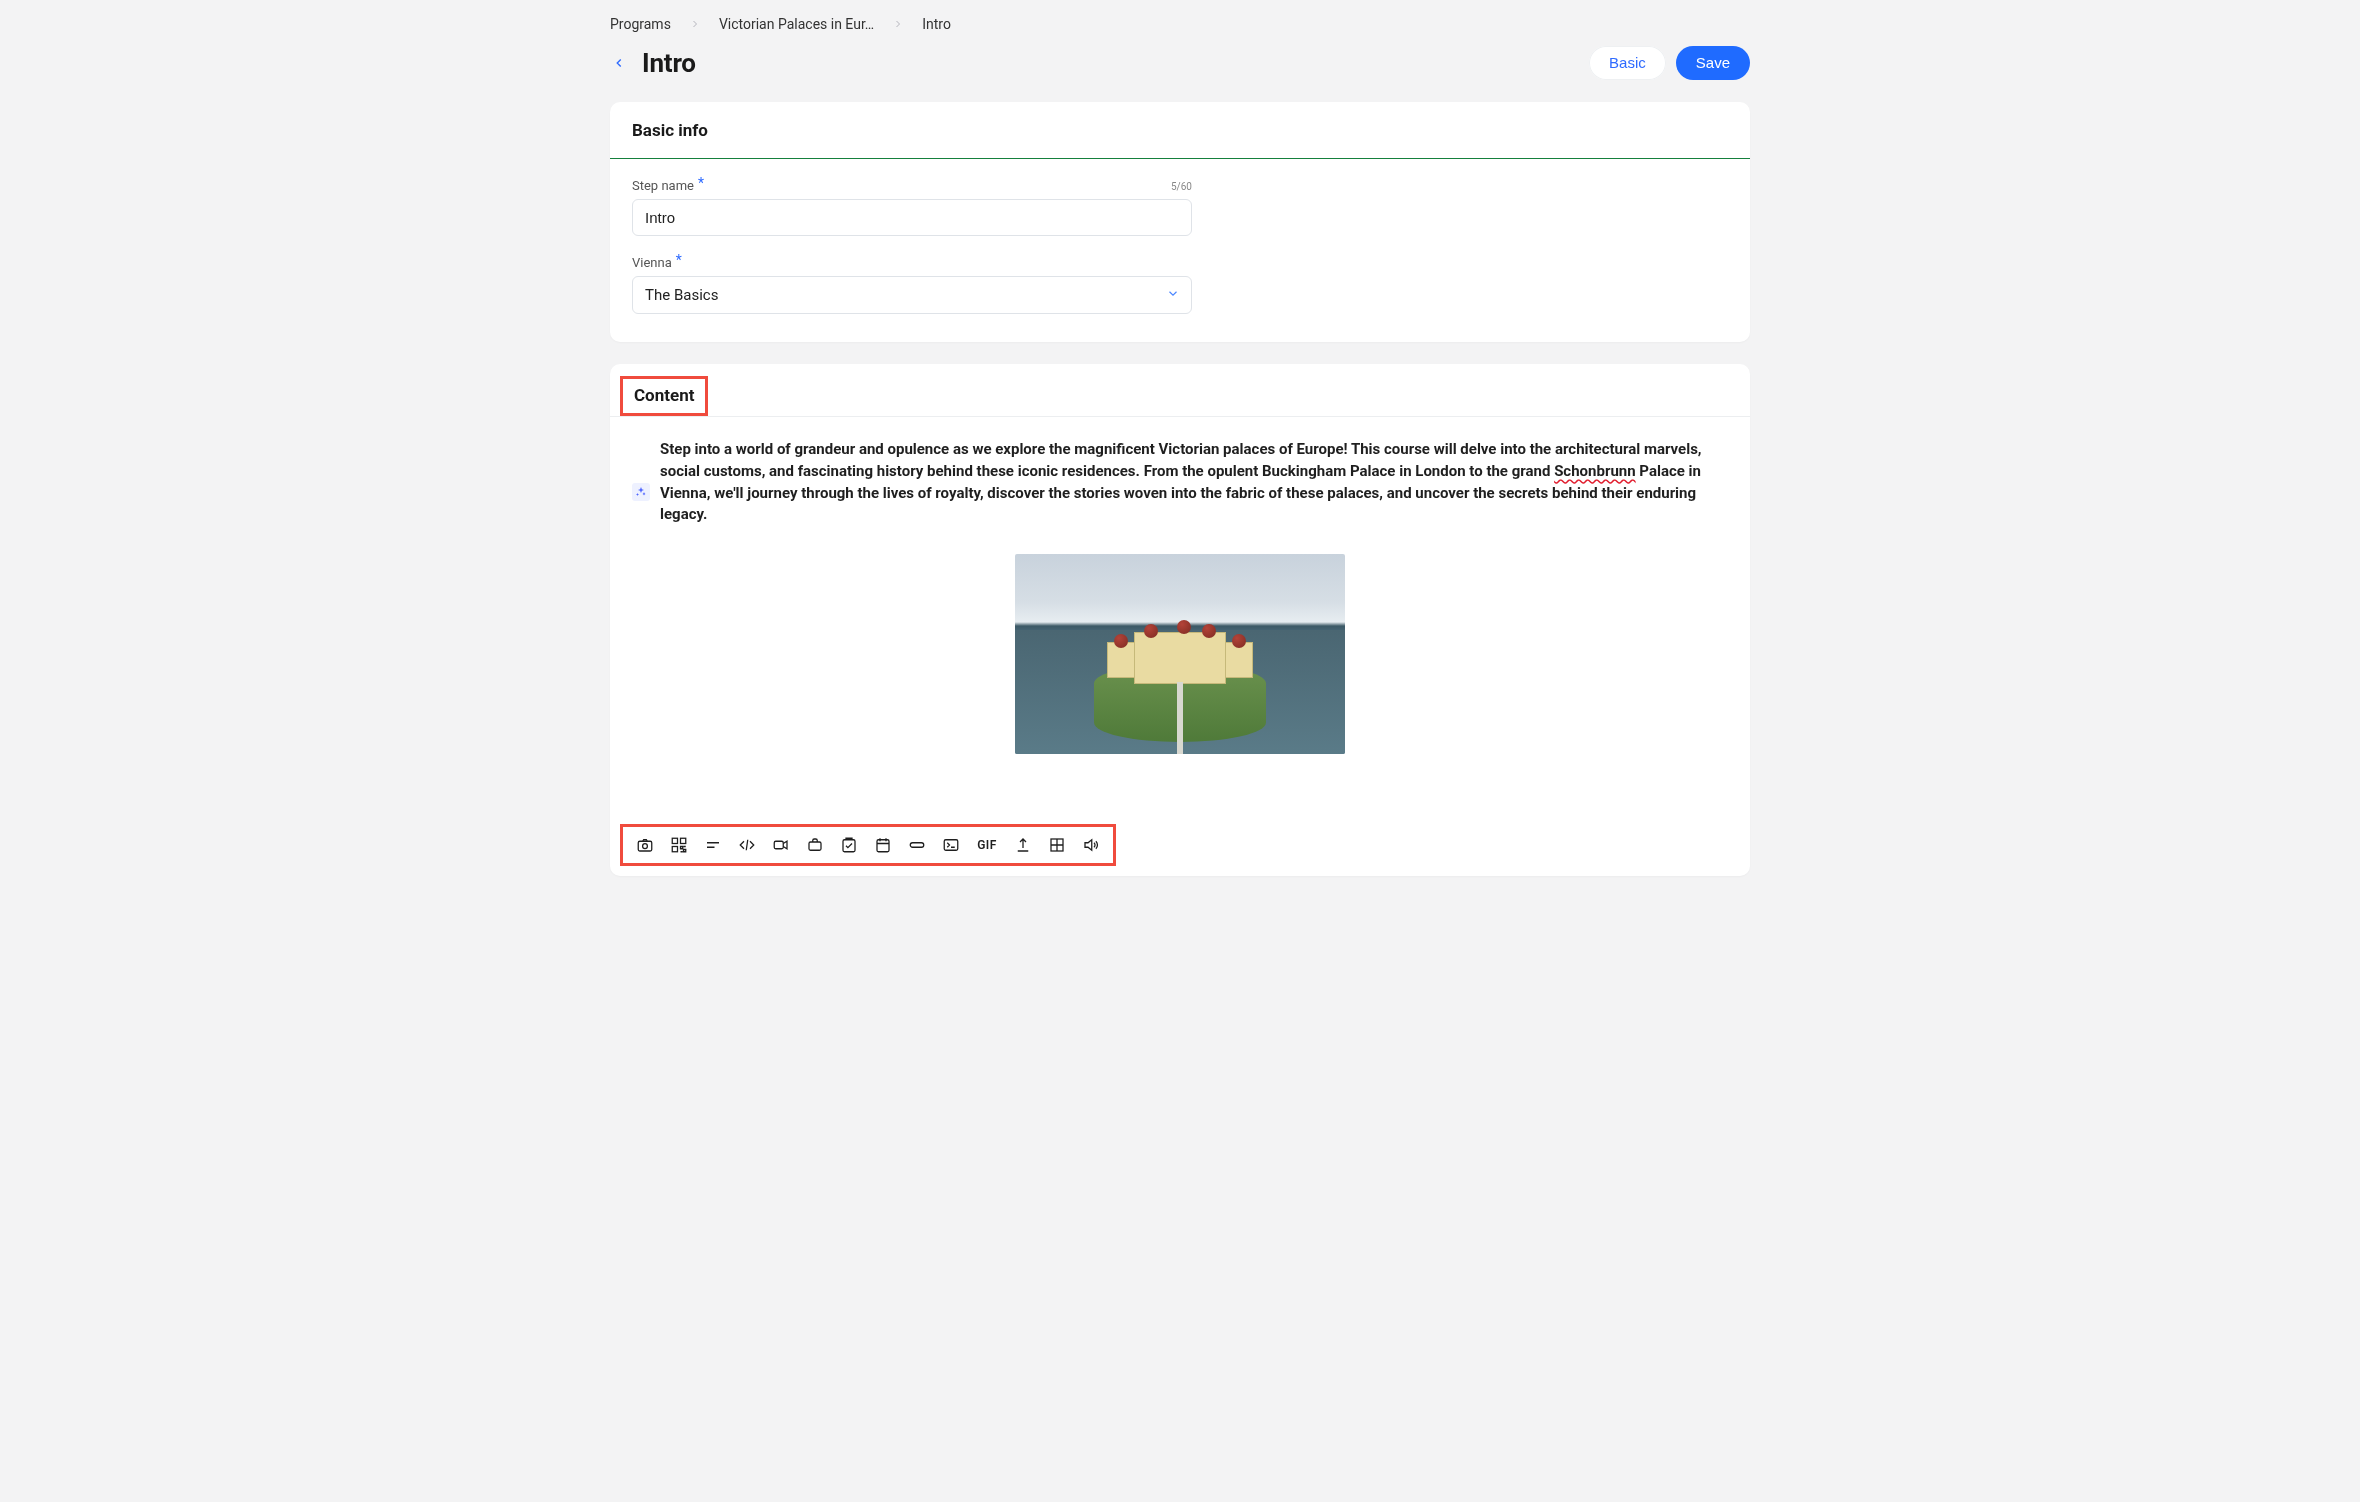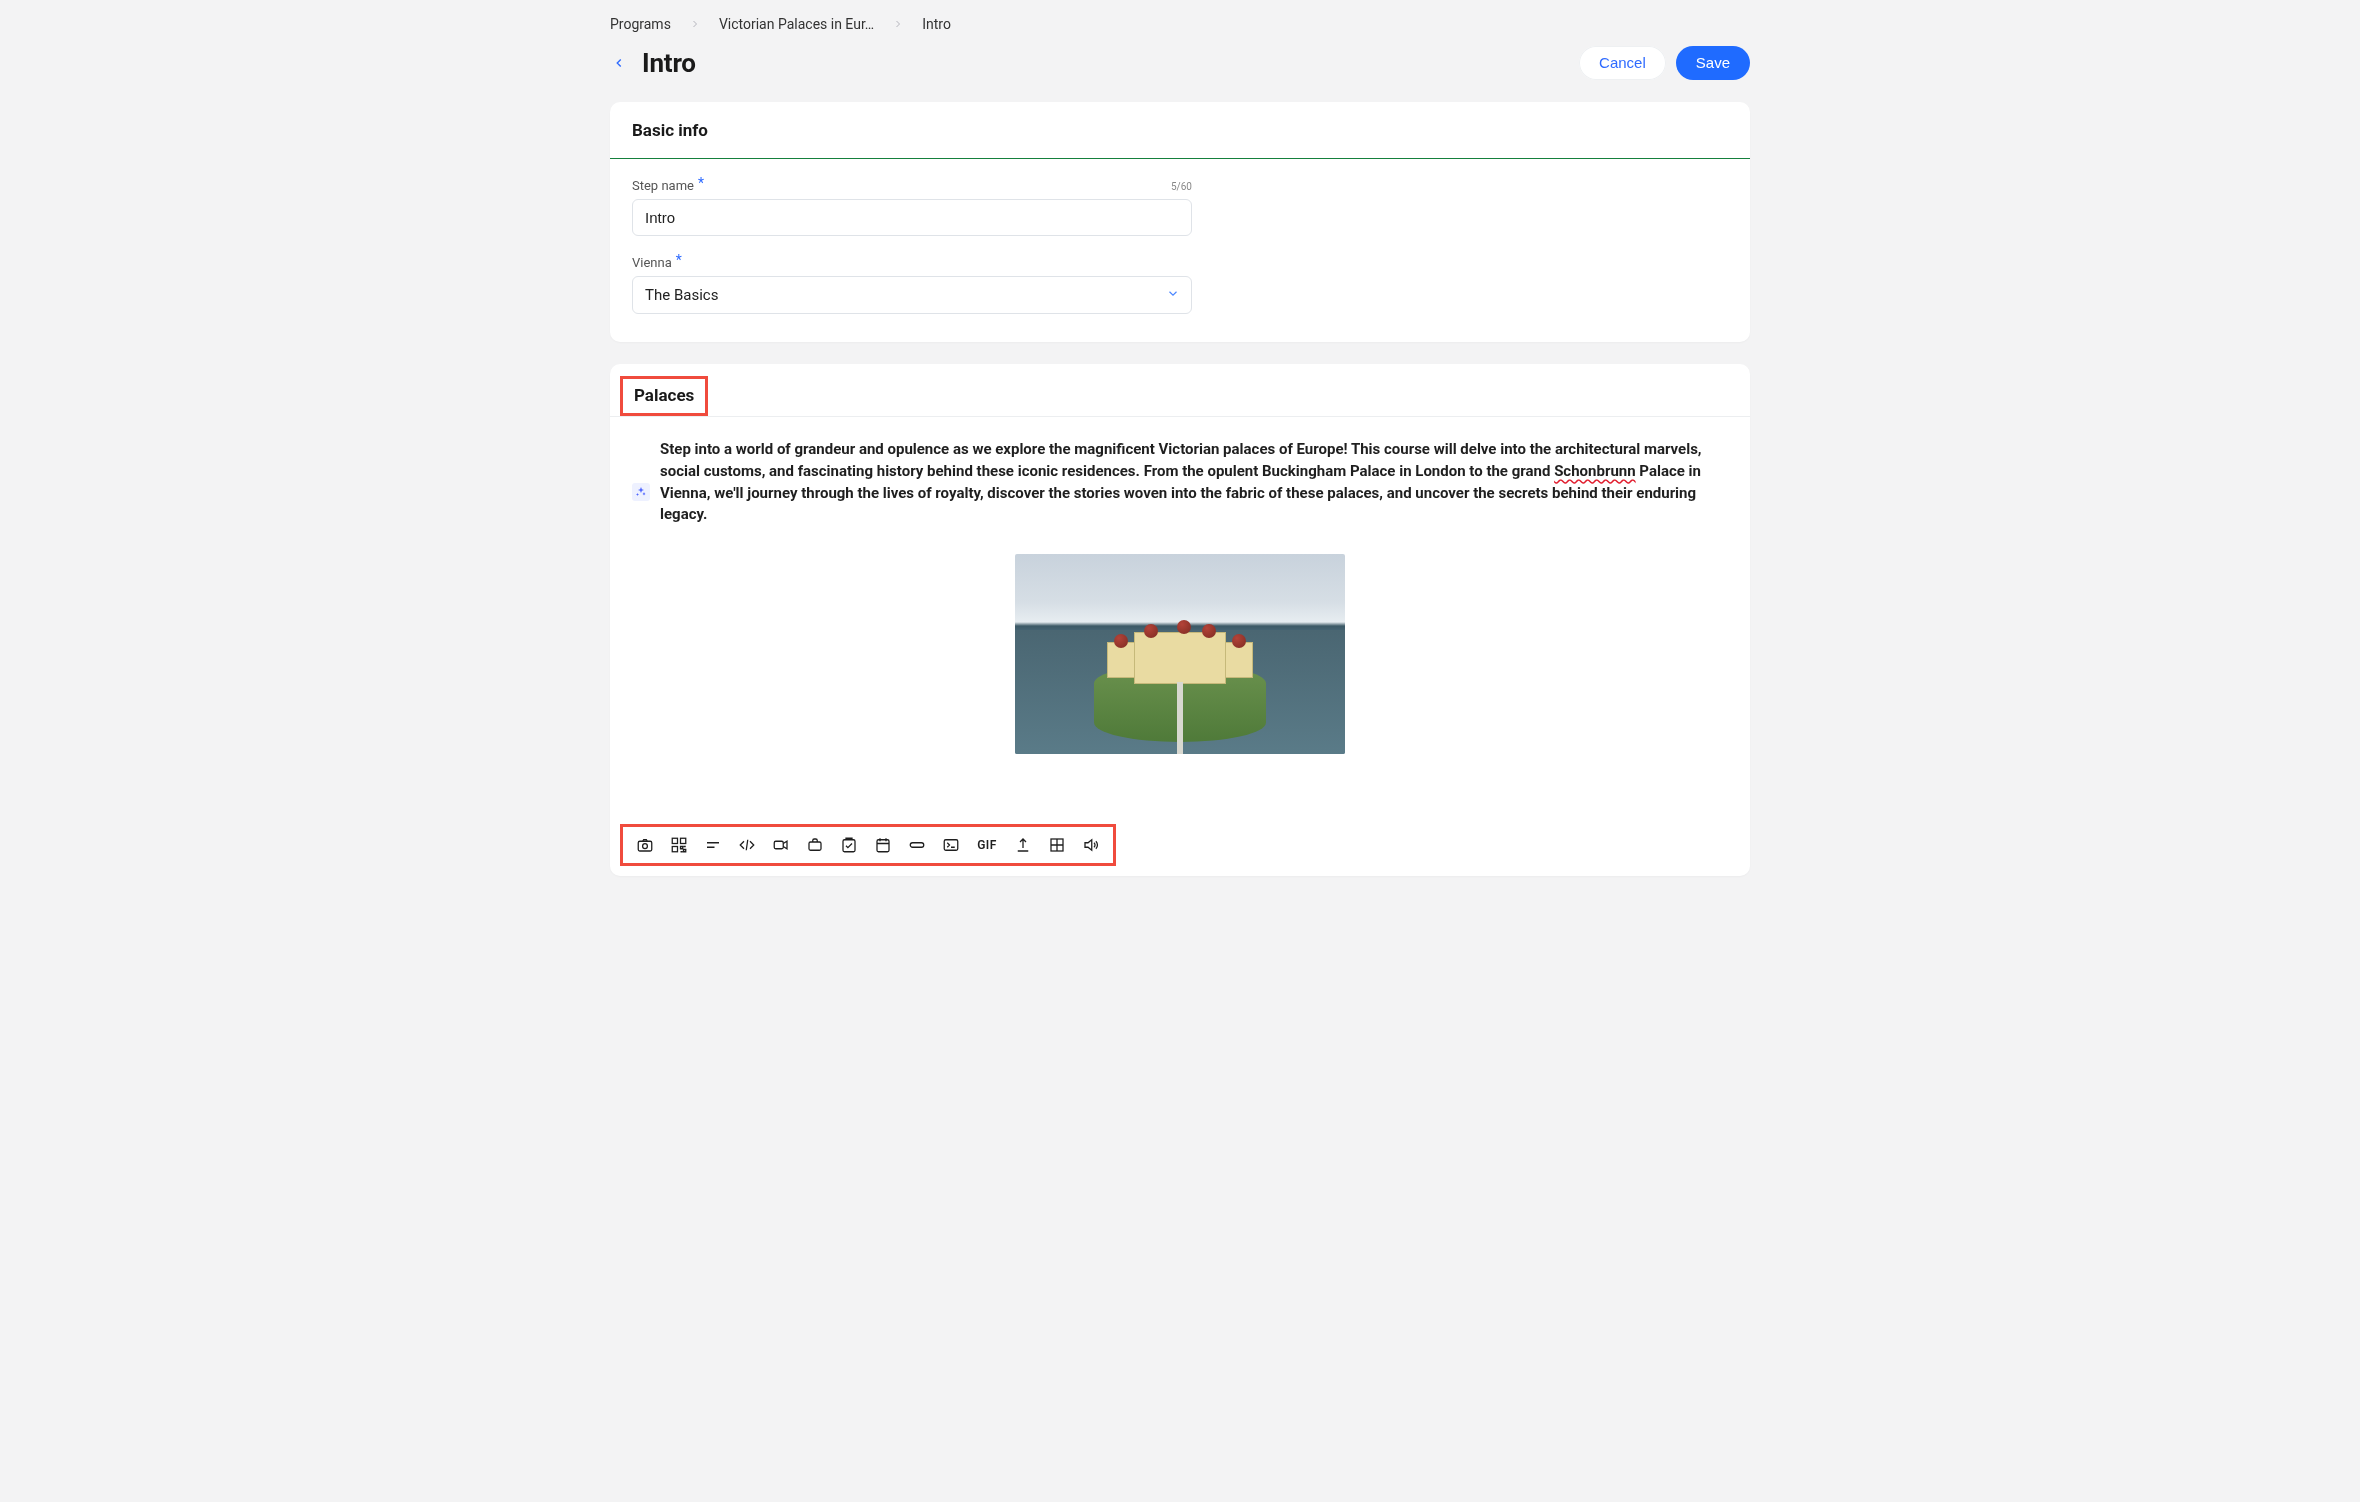--- a/index.html
+++ b/index.html
@@ -217,21 +217,21 @@
   <div class="title-row">
     <div class="title-left">
       <span class="back-btn">
         <svg width="14" height="14" viewBox="0 0 24 24" fill="none" stroke="currentColor" stroke-width="2.4">
             <path d="M15 6l-6 6 6 6"></path>
           </svg>
       </span>
       <h1 class="page-title">Intro</h1>
     </div>
     <div class="actions">
-      <button class="btn btn-cancel">Cancel</button>
+      <button class="btn btn-cancel">Basic</button>
       <button class="btn btn-save">Save</button>
     </div>
   </div>
 
   <section class="card">
     <div class="card-head">Basic info</div>
     <div class="card-body">
 
       <div class="field">
         <div class="field-label-row">
@@ -258,21 +258,21 @@
                 <path d="M6 9l6 6 6-6"></path>
               </svg>
           </span>
         </div>
       </div>
     </div>
   </section>
 
   <section class="card" style="margin-top:22px;">
     <div class="content-head-wrap">
-      <div class="highlight-head">Palaces</div>
+      <div class="highlight-head">Content</div>
     </div>
 
     <div class="editor-area">
       <div class="editor-inner">
         <span class="ai-icon">
           <svg width="12" height="12" viewBox="0 0 24 24" fill="currentColor">
               <path d="M12 2l1.8 4.6L18 8l-4.2 1.4L12 14l-1.8-4.6L6 8l4.2-1.4L12 2zm6 10l1 2.5L21 16l-2 0.8L18 19l-1-2.2L15 16l2-1.5L18 12zM5 14l0.9 2.2L8 17l-2.1 0.8L5 20l-0.9-2.2L2 17l2.1-0.8L5 14z"></path>
             </svg>
         </span>
         <p class="editor-text">

